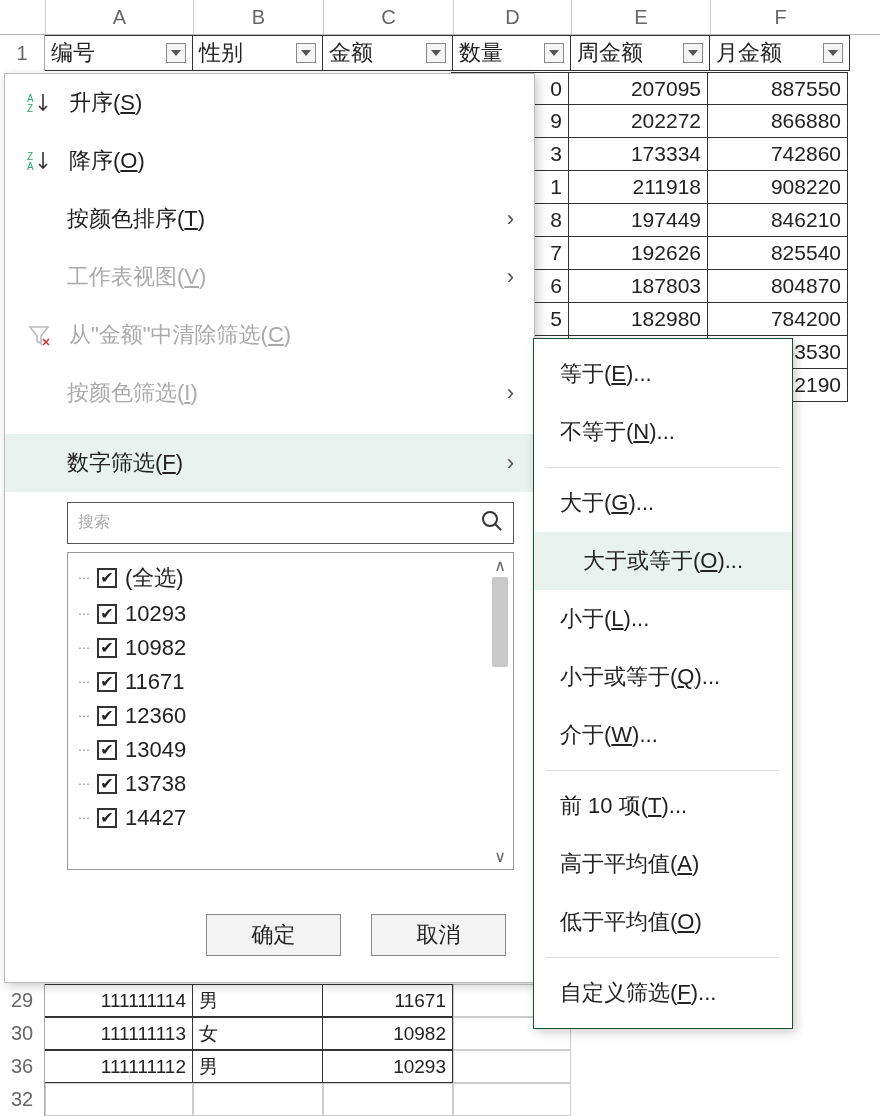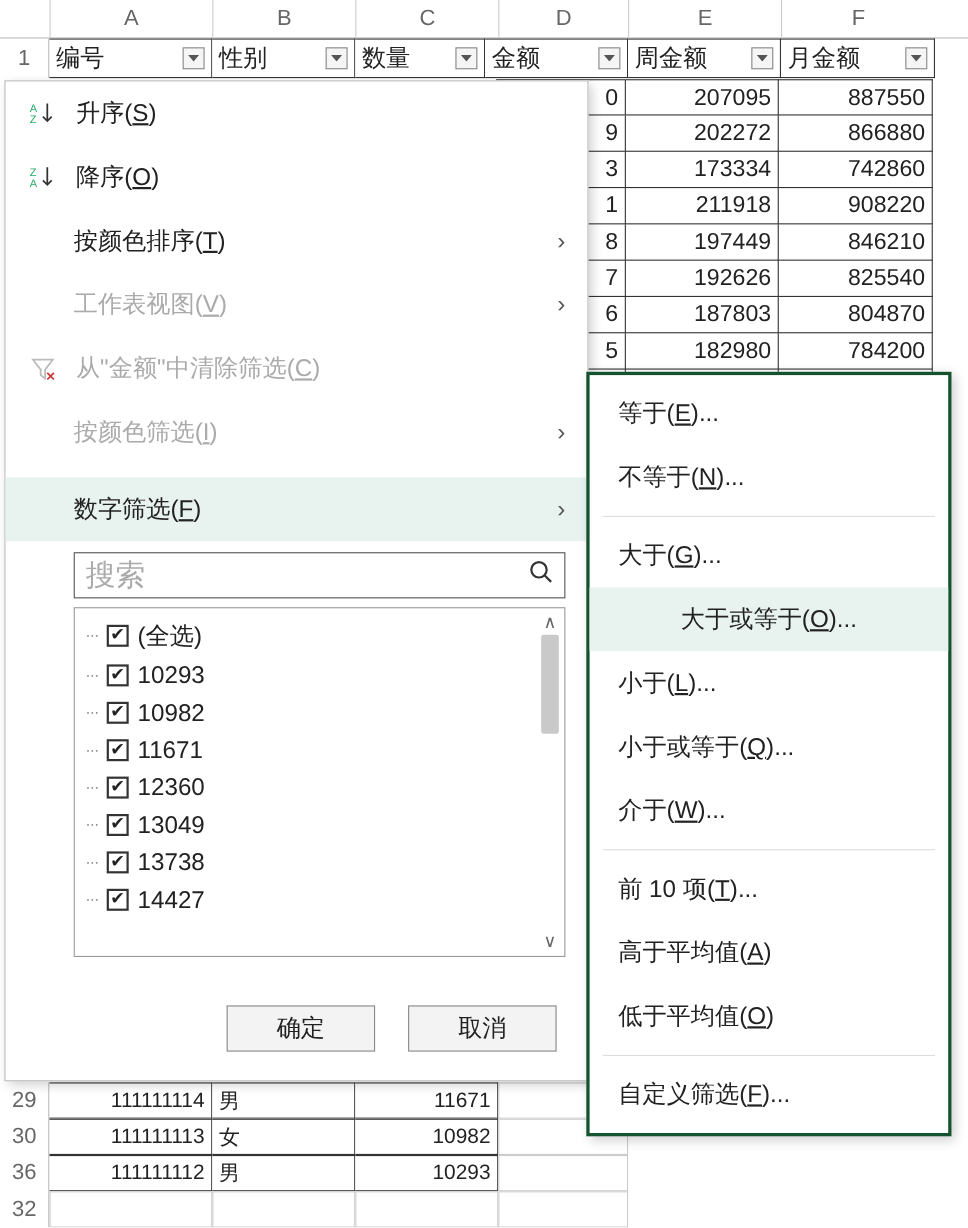--- a/index.html
+++ b/index.html
@@ -102,21 +102,21 @@
     margin-left: auto;
     font-size: 22px;
     color: #555;
   }
   .search-box {
     margin: 10px 20px 4px 62px;
     height: 42px;
     border: 1px solid #555;
     display: flex; align-items: center;
     padding: 0 10px;
-    font-size: 27px;
+    font-size: 16px;
   }
   .search-box span.ph { color: #aaa; flex:1; }
   .checklist-wrap {
     margin: 4px 20px 0 62px;
     border: 1px solid #999;
     height: 320px;
     position: relative;
     overflow: hidden;
     padding: 6px 4px;
   }
@@ -162,23 +162,23 @@
     background: #f3f3f3;
     display:flex; align-items:center; justify-content:center;
     font-size: 22px;
     margin-top: 24px;
   }
   
   .submenu {
     position: absolute;
     left: 533px;
     top: 338px;
-    width: 332px;
+    width: 260px;
     background: #fff;
-    border: 3px solid #14532d;
+    border: 1px solid #14532d;
     box-shadow: 3px 3px 10px rgba(0,0,0,0.2);
     z-index: 20;
     padding: 6px 0;
   }
   .sm-item {
     padding: 14px 26px;
     font-size: 22px;
   }
   .sm-item.highlight { background: #e8f2ee; text-align: center; }
   .sm-sep { height:1px; background:#ddd; margin: 6px 12px; }
@@ -237,30 +237,30 @@
     </span>
   </div>
   <div class="hdr-cell cB">
     <span>性别</span>
     <span class="filter-btn">
         <svg width="10" height="6">
           <path d="M0 0 L5 6 L10 0" fill="#555"></path>
         </svg>
       </span>
   </div>
+  <div class="hdr-cell cC">
+    <span>金额</span>
+    <span class="filter-btn">
+        <svg width="10" height="6">
+          <path d="M0 0 L5 6 L10 0" fill="#555"></path>
+        </svg>
+      </span>
+  </div>
   <div class="hdr-cell cD">
     <span>数量</span>
-    <span class="filter-btn">
-        <svg width="10" height="6">
-          <path d="M0 0 L5 6 L10 0" fill="#555"></path>
-        </svg>
-      </span>
-  </div>
-  <div class="hdr-cell cC">
-    <span>金额</span>
     <span class="filter-btn">
         <svg width="10" height="6">
           <path d="M0 0 L5 6 L10 0" fill="#555"></path>
         </svg>
       </span>
   </div>
   <div class="hdr-cell cE">
     <span>周金额</span>
     <span class="filter-btn">
         <svg width="10" height="6">

